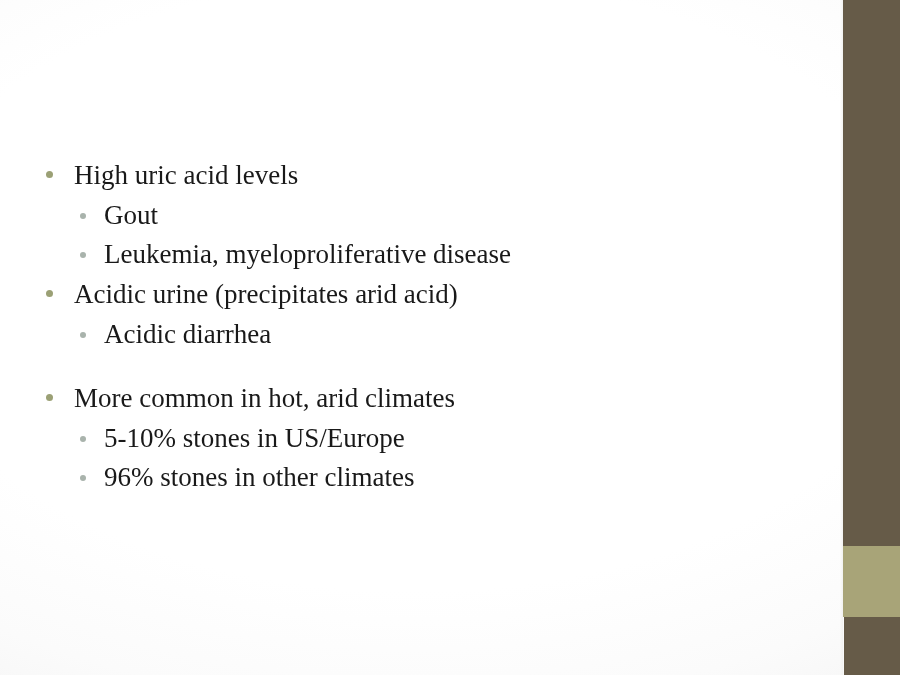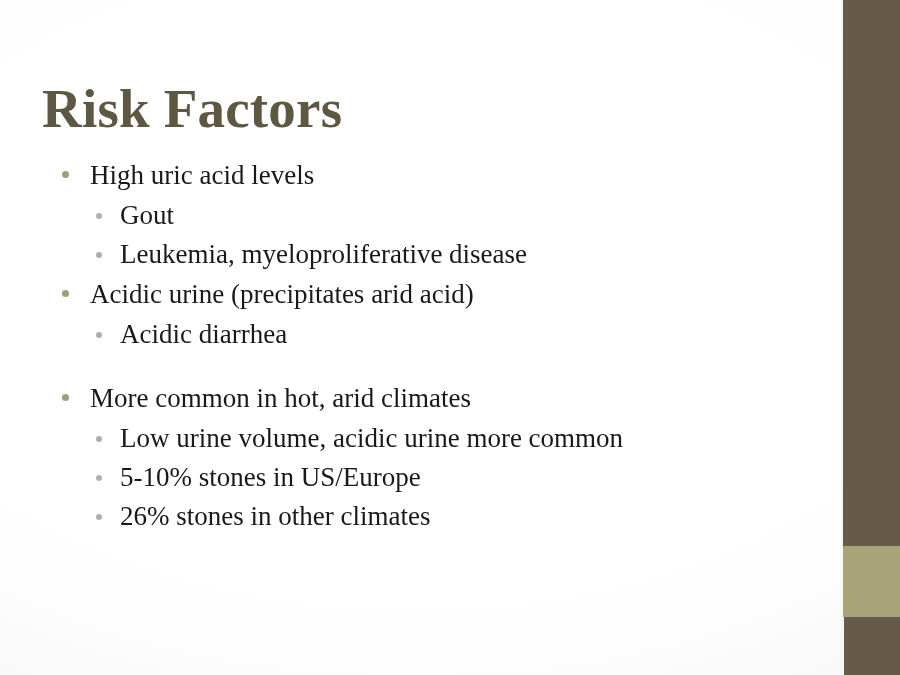--- a/index.html
+++ b/index.html
@@ -64,21 +64,21 @@
     line-height: 1.15;
     letter-spacing: 0.2px;
     color: #5e5742;
     white-space: nowrap;
     text-shadow: 0.5px 0.5px 0 rgba(255,255,255,0.65);
   }
 
   
   .body-area {
     position: absolute;
-    left: 62px;
+    left: 46px;
     top: 155px;
     width: 780px;
   }
 
   .line {
     display: flex;
     align-items: baseline;
     color: #191919;
   }
 
@@ -118,21 +118,20 @@
   .line-text {
     flex: 1 1 auto;
     white-space: nowrap;
   }
 </style>
 </head>
 <body>
 
 <div id="slide">
 
-  <h1 class="title" style="color: rgb(94, 87, 66);">Risk Factors</h1>
 
   <div class="body-area">
       <div class="line lvl1">
         <span class="bullet" style="background: rgb(155, 160, 117);"></span>
         <span class="line-text" style="color: rgb(25, 25, 25);">High uric acid levels</span>
       </div>
       <div class="line lvl2">
         <span class="bullet" style="background: rgb(169, 179, 172);"></span>
         <span class="line-text" style="color: rgb(25, 25, 25);">Gout</span>
       </div>
@@ -147,29 +146,25 @@
       <div class="line lvl2">
         <span class="bullet" style="background: rgb(169, 179, 172);"></span>
         <span class="line-text" style="color: rgb(25, 25, 25);">Acidic diarrhea</span>
       </div>
       <div class="line lvl1">
         <span class="bullet" style="background: rgb(155, 160, 117);"></span>
         <span class="line-text" style="color: rgb(25, 25, 25); margin-top: 24px;">More common in hot, arid climates</span>
       </div>
       <div class="line lvl2">
         <span class="bullet" style="background: rgb(169, 179, 172);"></span>
-        <span class="line-text" style="color: rgb(25, 25, 25);">Low urine volume, acidic urine more common</span>
-      </div>
-      <div class="line lvl2">
-        <span class="bullet" style="background: rgb(169, 179, 172);"></span>
         <span class="line-text" style="color: rgb(25, 25, 25);">5-10% stones in US/Europe</span>
       </div>
       <div class="line lvl2">
         <span class="bullet" style="background: rgb(169, 179, 172);"></span>
-        <span class="line-text" style="color: rgb(25, 25, 25);">26% stones in other climates</span>
+        <span class="line-text" style="color: rgb(25, 25, 25);">96% stones in other climates</span>
       </div>
     </div>
 
   <div class="bar-edge"></div>
 
   <div class="side-bar">
     <div class="bar-seg bar-seg-top" style="background: rgb(102, 91, 72);"></div>
     <div class="bar-seg bar-seg-mid" style="background: rgb(168, 164, 120);"></div>
     <div class="bar-seg bar-seg-bottom" style="background: rgb(102, 91, 72);"></div>
   </div>

